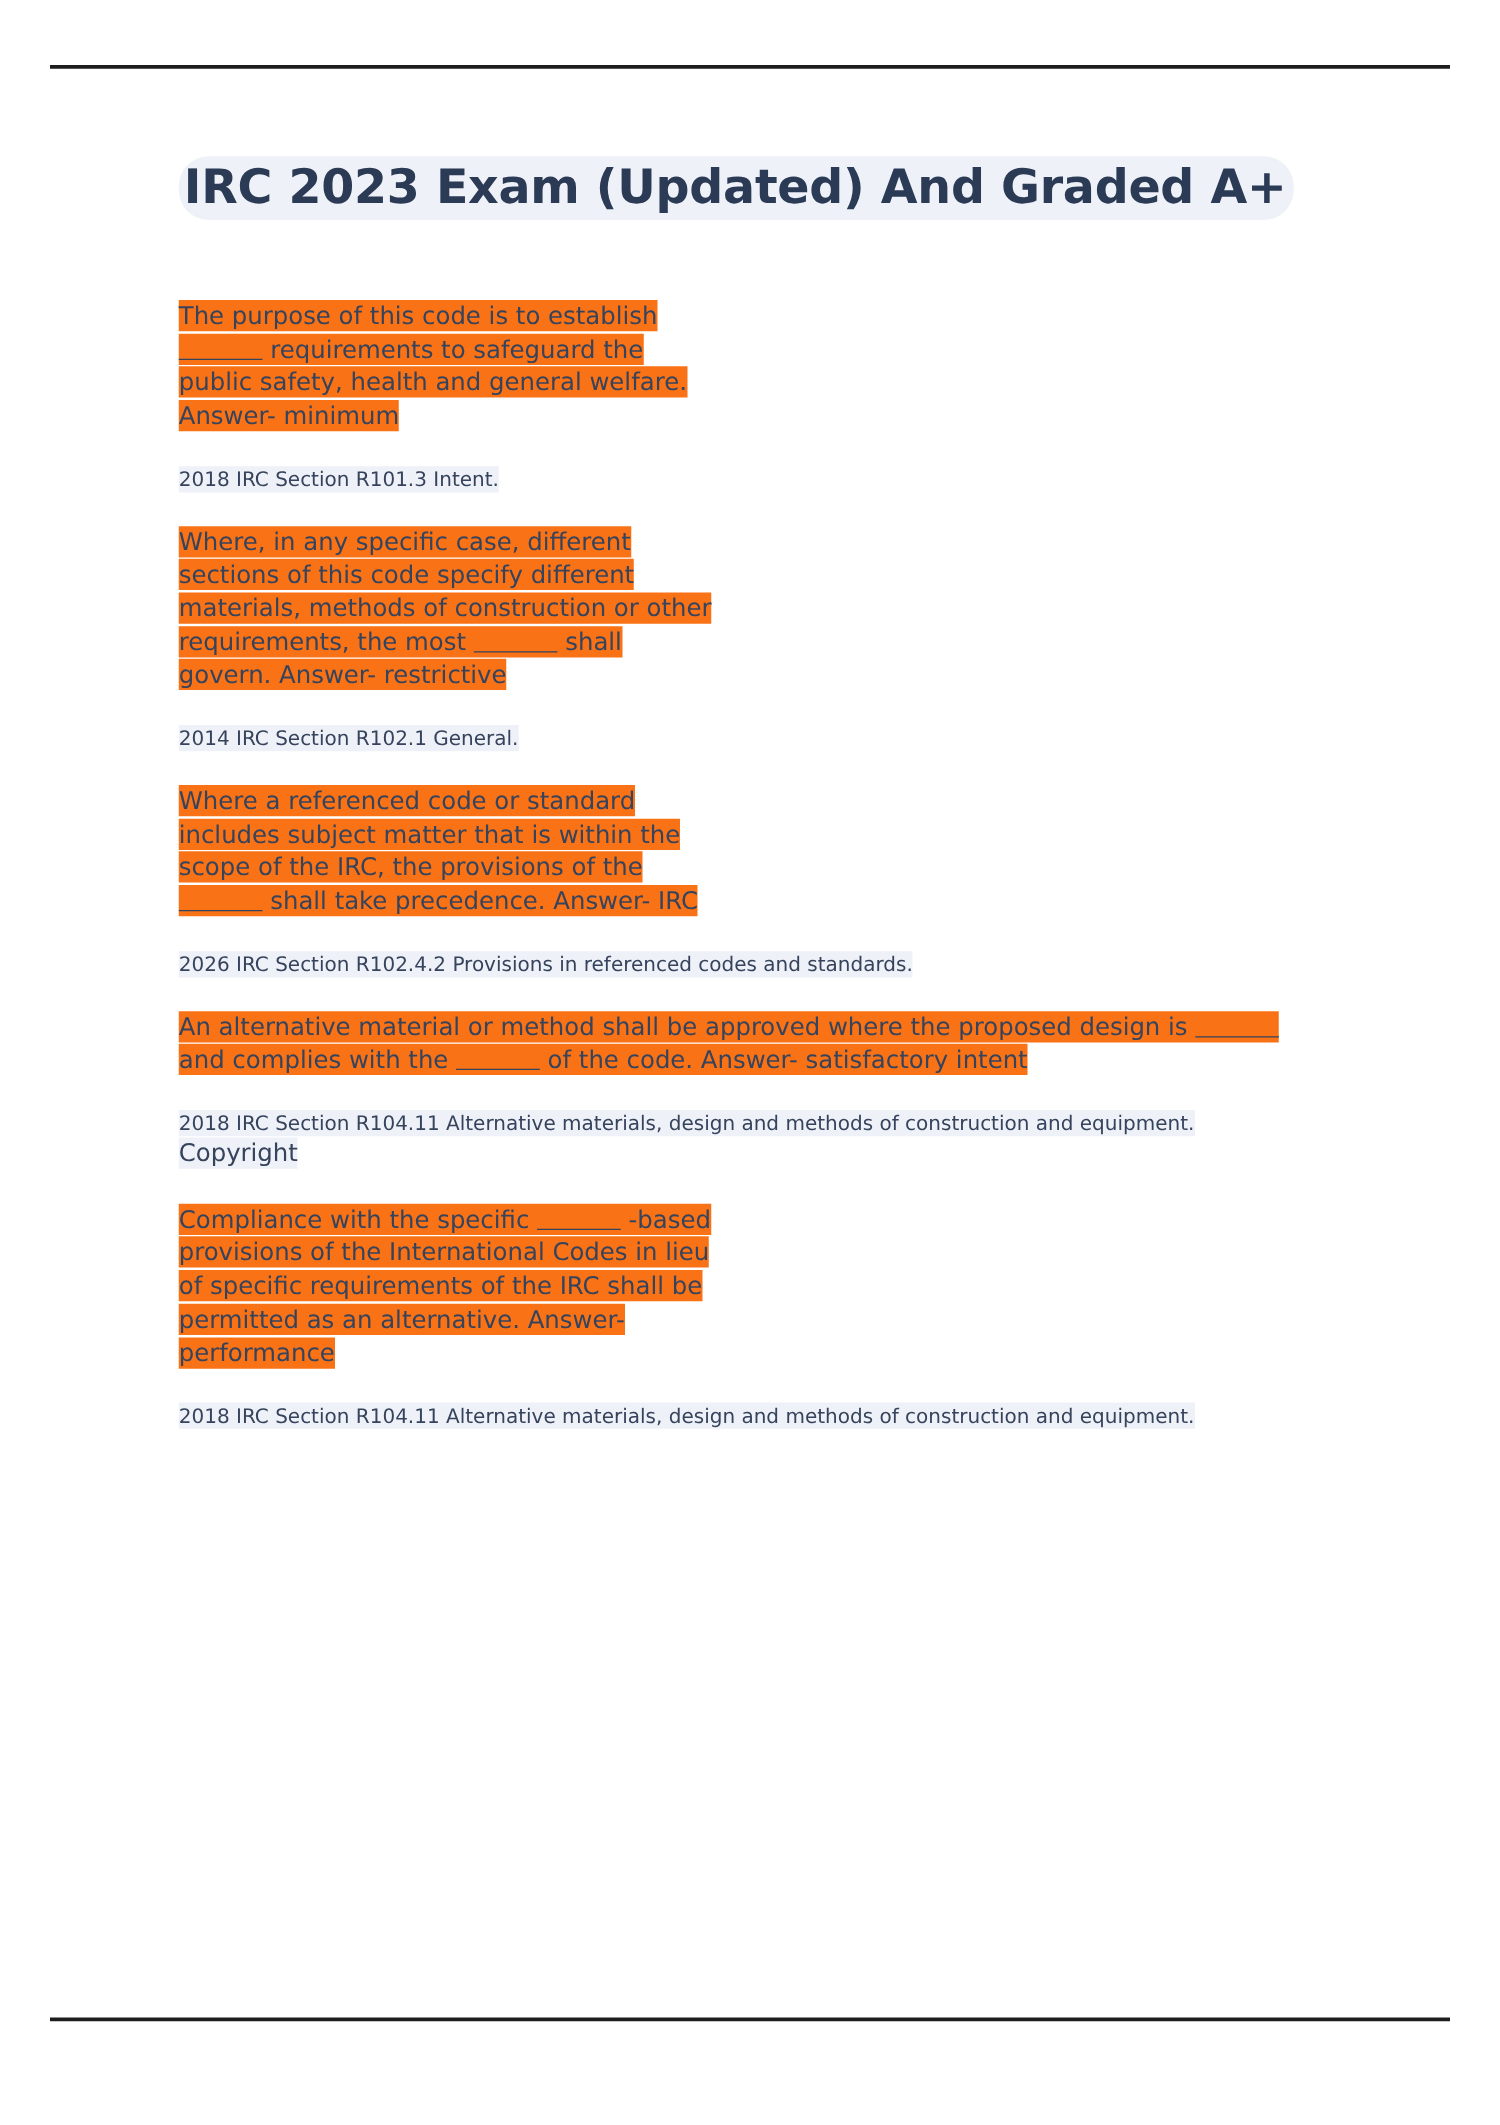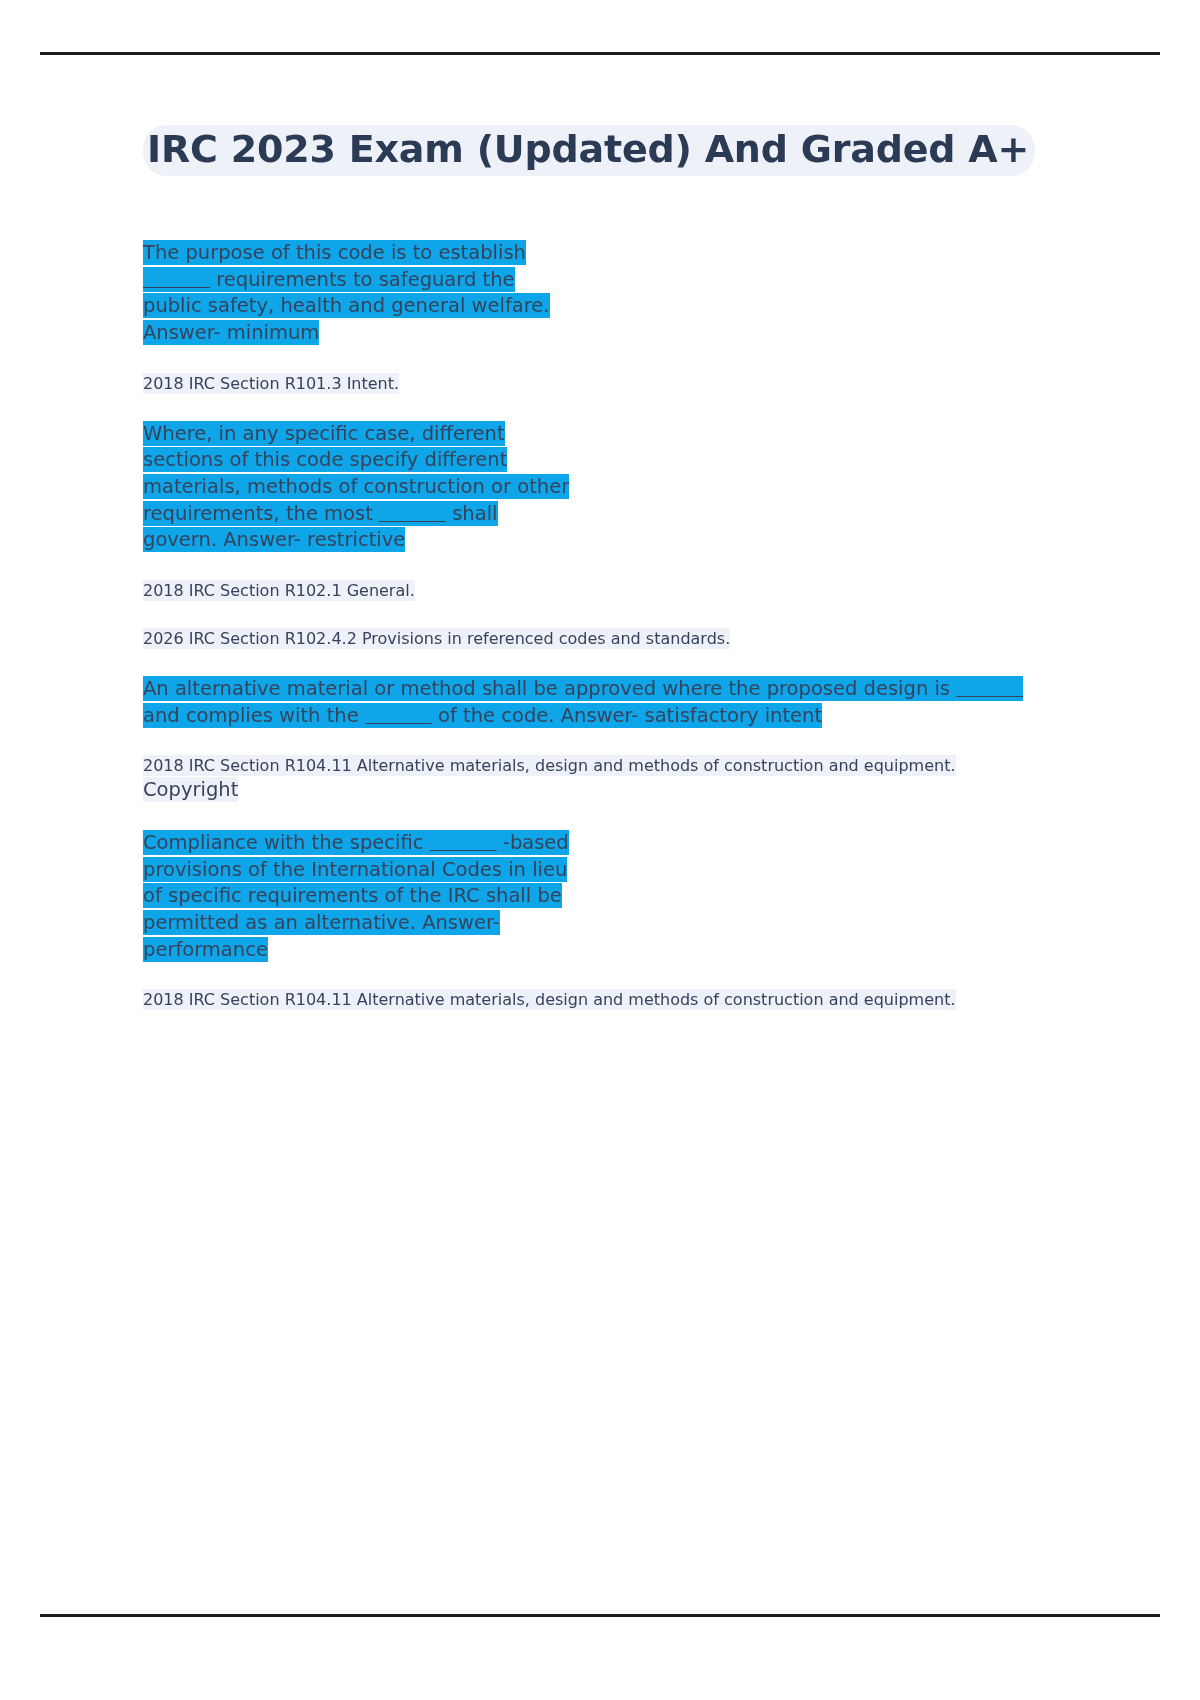--- a/index.html
+++ b/index.html
@@ -55,21 +55,21 @@
   .qa {
     margin-bottom: 26px;
   }
   .qa p {
     margin: 0;
     font-size: 19.5px;
     line-height: 1.37;
     color: #36435c;
   }
   .qa .shaded {
-    background: #0ea5e9;
+    background: #f97316;
     display: inline;
     box-decoration-break: clone;
     -webkit-box-decoration-break: clone;
     padding: 1px 0;
   }
   .ref {
     margin-bottom: 26px;
     font-size: 16px;
     line-height: 1.37;
     color: #36435c;
@@ -111,23 +111,26 @@
 
     <div class="ref narrow">
       <span class="shaded">2018 IRC Section R101.3 Intent.</span>
     </div>
 
     <div class="qa narrow">
       <p><span class="shaded">Where, in any specific case, different sections of this code specify different materials, methods of construction or other requirements, the most <span class="blank">&nbsp;&nbsp;&nbsp;&nbsp;&nbsp;&nbsp;&nbsp;&nbsp;&nbsp;&nbsp;</span> shall govern.  Answer- restrictive</span></p>
     </div>
 
     <div class="ref narrow">
-      <span class="shaded">2018 IRC Section R102.1 General.</span>
+      <span class="shaded">2014 IRC Section R102.1 General.</span>
     </div>
 
+    <div class="qa narrow">
+      <p><span class="shaded">Where a referenced code or standard includes subject matter that is within the scope of the IRC, the provisions of the <span class="blank">&nbsp;&nbsp;&nbsp;&nbsp;&nbsp;&nbsp;&nbsp;&nbsp;&nbsp;&nbsp;</span> shall take precedence.  Answer- IRC</span></p>
+    </div>
 
     <div class="ref wide">
       <span class="shaded">2026 IRC Section R102.4.2 Provisions in referenced codes and standards.</span>
     </div>
 
     <div class="qa wide">
       <p><span class="shaded">An alternative material or method shall be approved where the proposed design is <span class="blank">&nbsp;&nbsp;&nbsp;&nbsp;&nbsp;&nbsp;&nbsp;&nbsp;&nbsp;&nbsp;</span> and complies with the <span class="blank">&nbsp;&nbsp;&nbsp;&nbsp;&nbsp;&nbsp;&nbsp;&nbsp;&nbsp;&nbsp;</span> of the code.  Answer- satisfactory intent</span></p>
     </div>
 
     <div class="ref wide" style="margin-bottom:0;">

